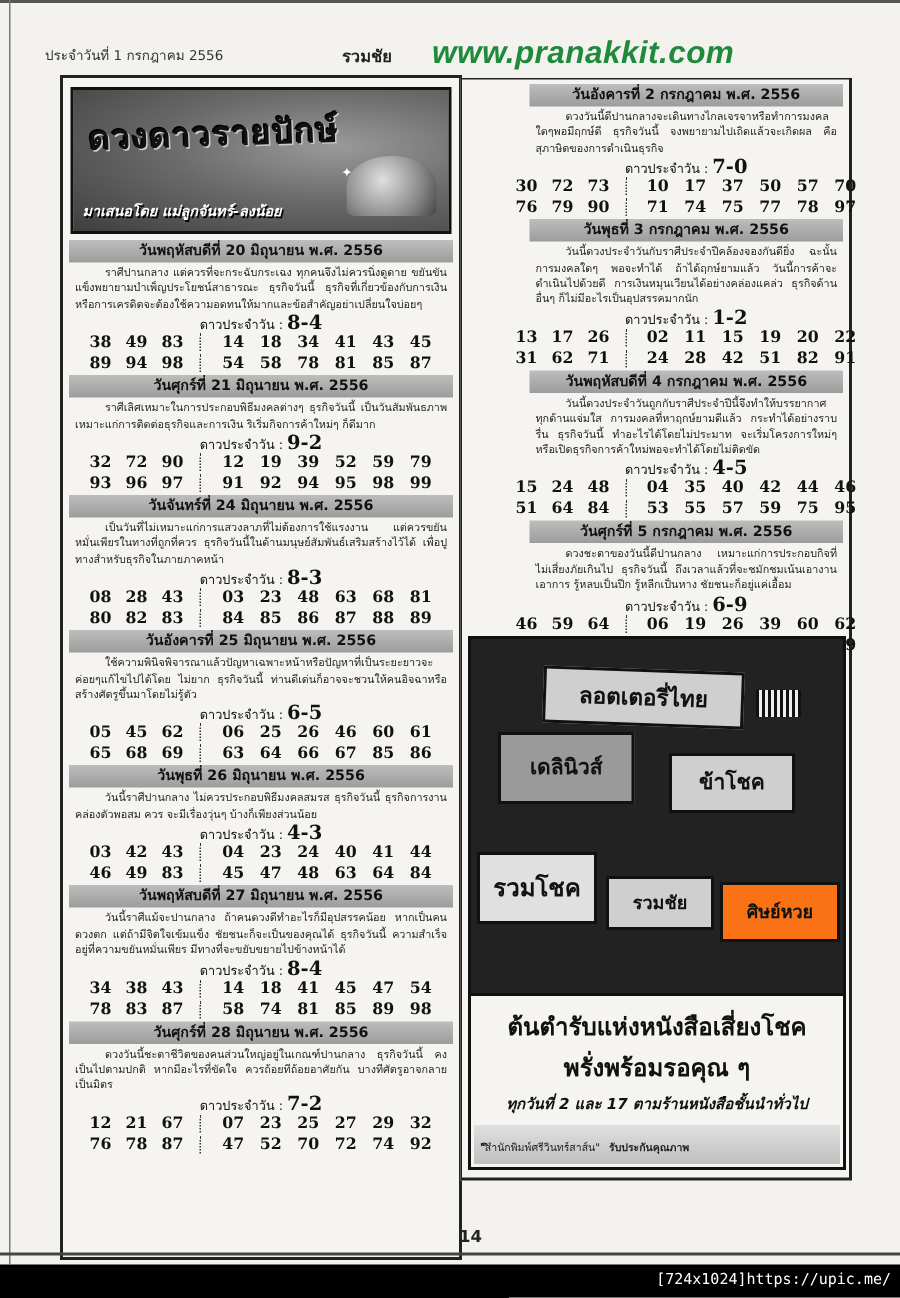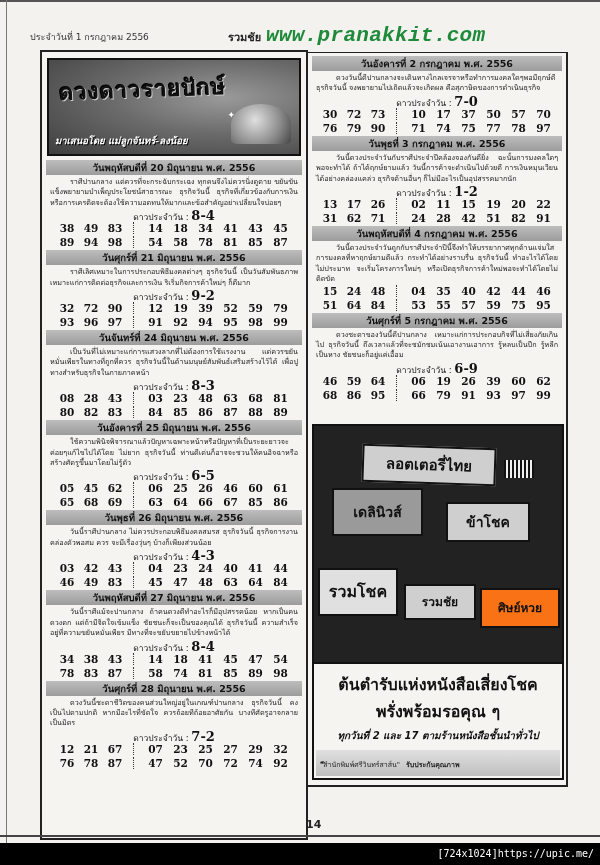--- a/index.html
+++ b/index.html
@@ -3,24 +3,24 @@
 <meta charset="utf-8">
 <style>
   html,body{margin:0;padding:0;}
   body{width:600px;height:865px;background:#000;position:relative;overflow:hidden;font-family:"DejaVu Serif",serif;}
   .page{position:absolute;left:0;top:0;width:600px;height:843px;background:#f3f2ee;overflow:hidden;}
   .topline{position:absolute;left:0;top:0;width:600px;height:2px;background:#555;}
   .leftbar{position:absolute;left:6px;top:0;width:1px;height:843px;background:#777;}
   .header{position:absolute;left:30px;top:24px;width:560px;height:22px;}
   .hdr-date{position:absolute;left:0;top:6px;font-family:"DejaVu Sans",sans-serif;font-size:9px;color:#333;}
   .hdr-logo{position:absolute;left:198px;top:4px;font-family:"DejaVu Sans",sans-serif;font-size:11px;font-weight:bold;color:#222;}
-  .hdr-url{position:absolute;left:236px;top:0;font-family:Liberation Mono, monospace;font-size:21px;font-style:italic;font-weight:bold;color:#1f8a3b;letter-spacing:0.3px;}
+  .hdr-url{position:absolute;left:258px;top:0;font-family:Liberation Sans, sans-serif;font-size:21px;font-style:italic;font-weight:bold;color:#1f8a3b;letter-spacing:0.3px;}
   .col{position:absolute;border:2px solid #222;background:#f5f4f0;}
   .col-left{left:40px;top:50px;width:268px;height:790px;box-sizing:border-box;border-width:2px 2px 2px 2px;}
-  .col-right{left:307px;top:52px;width:261px;height:735px;box-sizing:border-box;border-width:1px 2px 2px 1px;}
+  .col-right{left:307px;top:52px;width:261px;height:735px;box-sizing:border-box;border-width:1px 2px 2px 1px;padding-left:41px;}
   .banner{position:relative;margin:6px 5px 4px 5px;height:98px;border:2px solid #111;background:radial-gradient(ellipse at 70% 40%,#9a9a9a 0%,#6b6b6b 45%,#3e3e3e 100%);box-sizing:border-box;overflow:hidden;}
   .banner-title{position:absolute;left:10px;top:12px;font-family:"DejaVu Sans",sans-serif;font-size:22px;font-weight:bold;color:#111;letter-spacing:1px;text-shadow:1px 1px 0 #ccc,-1px -1px 0 #000;transform:rotate(-2deg);}
   .banner-globe{position:absolute;right:8px;top:44px;width:60px;height:40px;border-radius:50% 50% 10% 10%;background:radial-gradient(circle at 40% 40%,#e0e0e0,#8a8a8a 60%,#444);}
   .banner-star{position:absolute;right:64px;top:50px;color:#fff;font-size:9px;}
   .banner-credit{position:absolute;left:6px;bottom:6px;font-family:"DejaVu Sans",sans-serif;font-size:9.5px;font-style:italic;font-weight:bold;color:#fff;text-shadow:1px 1px 0 #000;}
   .day-head{margin:0 4px;height:15px;background:linear-gradient(#bdbdbd,#9c9c9c);text-align:center;font-family:"DejaVu Sans",sans-serif;font-size:9.5px;font-weight:bold;color:#111;line-height:15px;}
   .desc{padding:2px 8px 0 8px;font-family:"DejaVu Sans",sans-serif;font-size:7.2px;line-height:10.4px;color:#222;text-indent:20px;text-align:justify;}
   .lucky{text-align:center;font-family:"DejaVu Sans",sans-serif;font-size:8.5px;color:#111;margin-top:1px;height:13px;line-height:13px;}
   .lucky .num{font-family:"DejaVu Serif",serif;font-weight:bold;font-size:13px;}
   .numgrid{display:flex;justify-content:center;margin-bottom:2px;}
@@ -434,20 +434,24 @@
               <span>51</span>
               <span>82</span>
               <span>91</span>
             </div>
     </div>
   </div>
 
   <div>
     <div class="day-head">วันพฤหัสบดีที่ 4 กรกฎาคม พ.ศ. 2556</div>
     <div class="desc">วันนี้ดวงประจำวันถูกกับราศีประจำปีนี้จึงทำให้บรรยากาศทุกด้านแจ่มใส การมงคลที่หาฤกษ์ยามดีแล้ว กระทำได้อย่างราบรื่น ธุรกิจวันนี้ ทำอะไรได้โดยไม่ประมาท จะเริ่มโครงการใหม่ๆ หรือเปิดธุรกิจการค้าใหม่พอจะทำได้โดยไม่ติดขัด</div>
+    <div class="lucky">
+      <span>ดาวประจำวัน :</span>
+      <span class="num">4-5</span>
+    </div>
     <div class="numgrid">
       <div class="grp">
               <span>15</span>
               <span>24</span>
               <span>48</span>
             </div>
       <div class="sep"></div>
       <div class="grp b">
               <span>04</span>
               <span>35</span>

